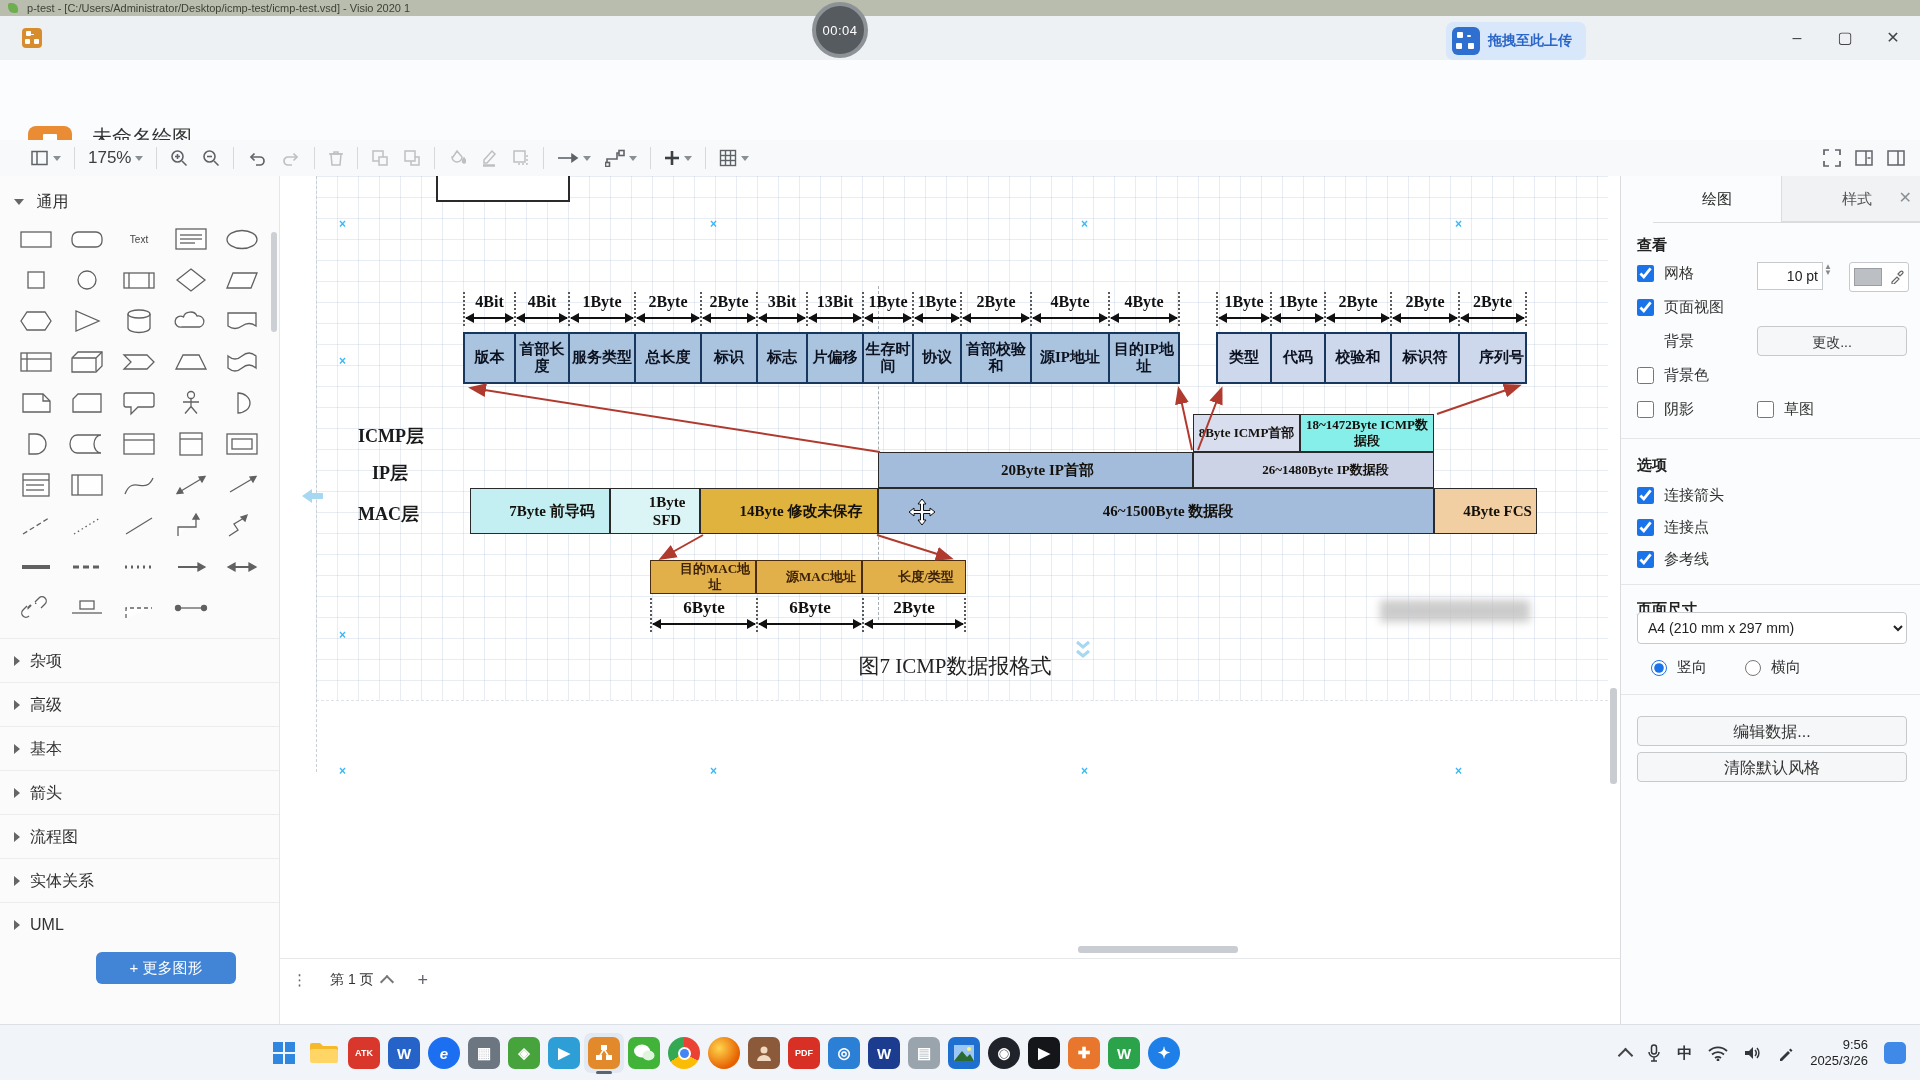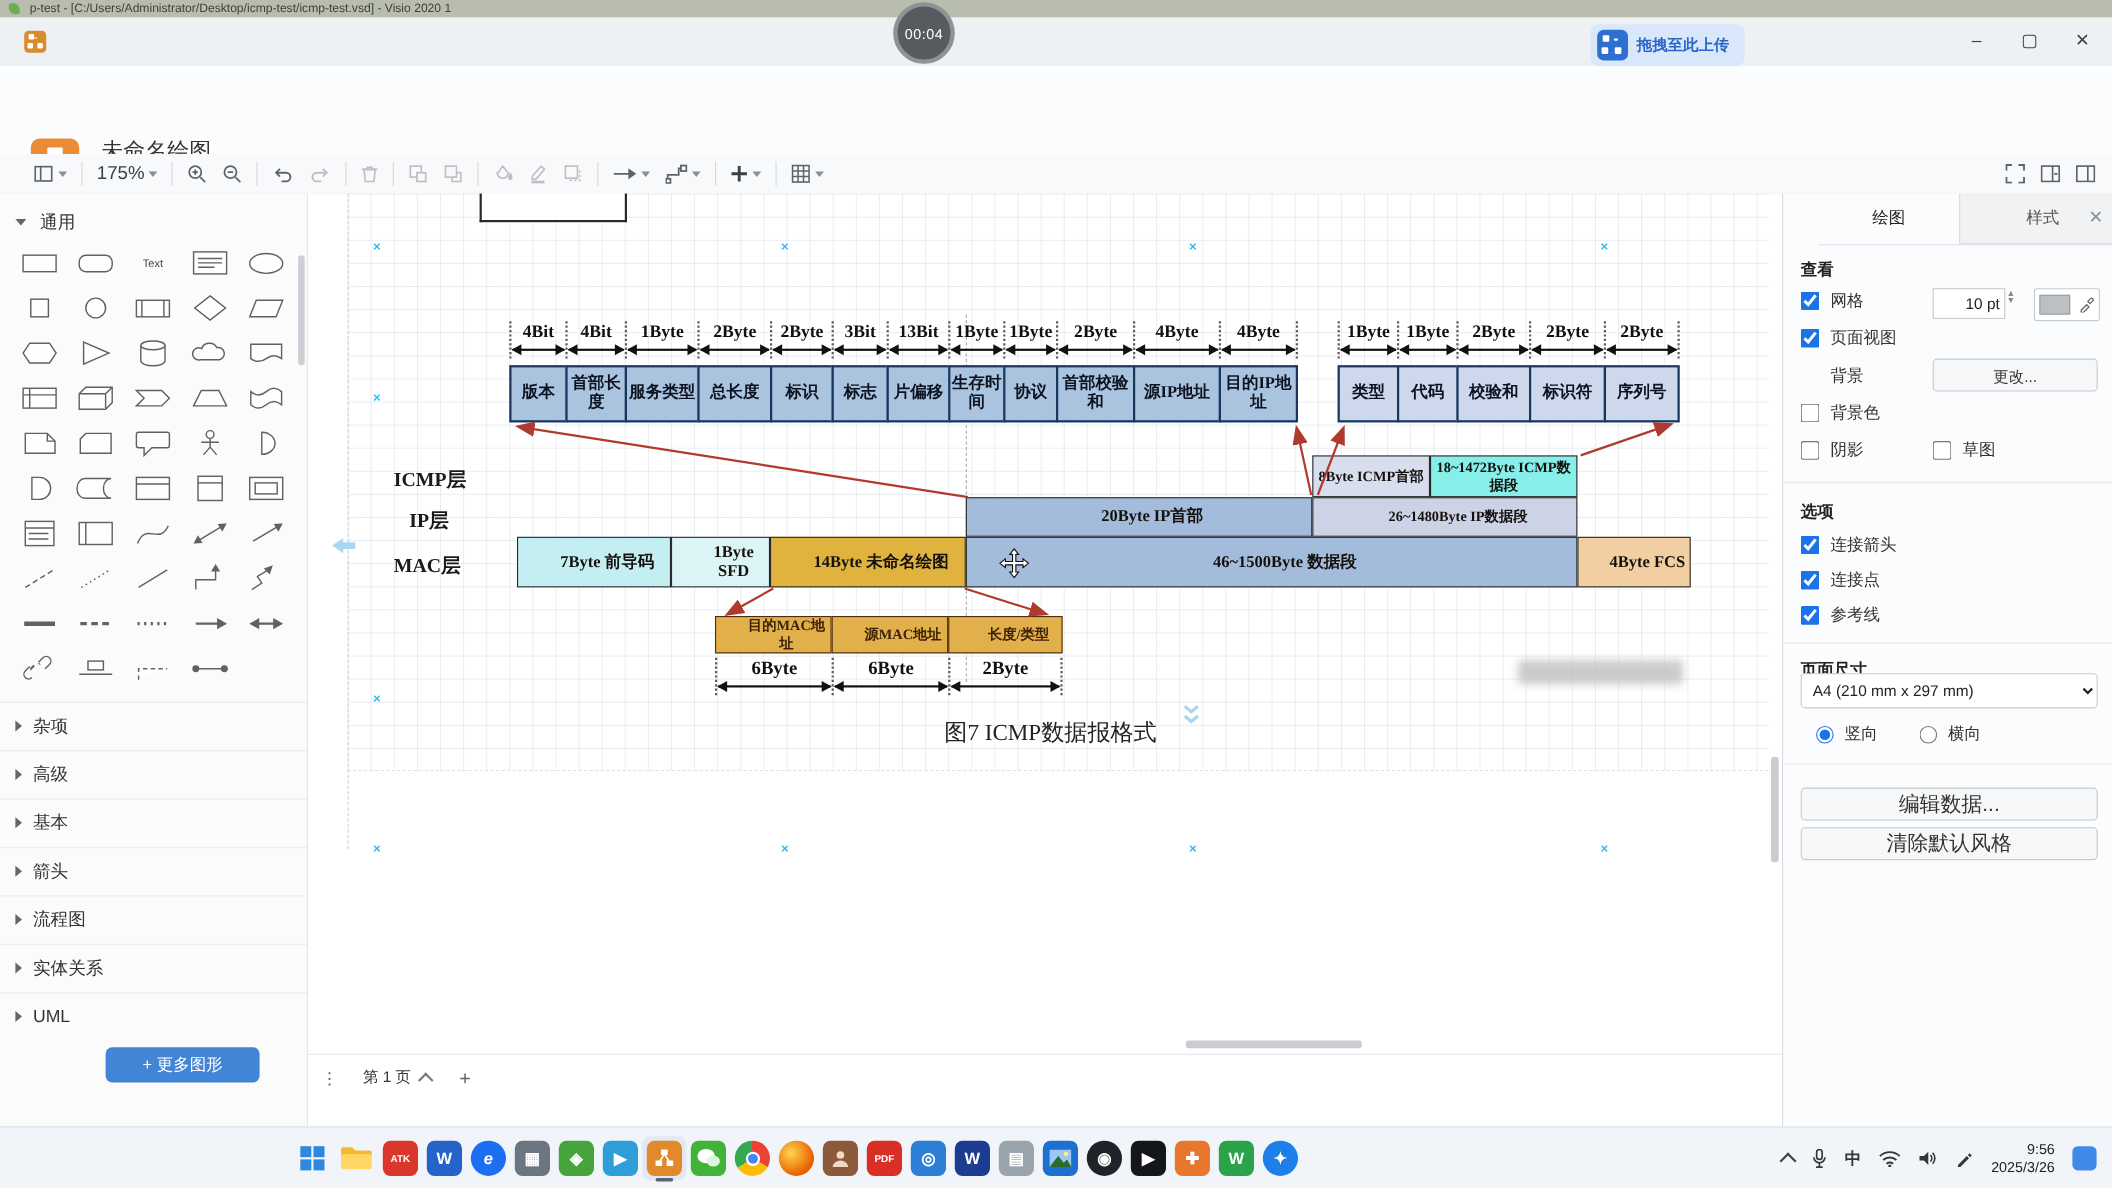--- a/index.html
+++ b/index.html
@@ -105,21 +105,21 @@
   .frow input[type=checkbox]{width:17px;height:17px;accent-color:#1a73e8;margin:0;}
   .frow input[type=radio]{width:16px;height:16px;accent-color:#1a73e8;margin:0;}
   #gridsize{position:absolute;left:136px;top:86px;width:66px;height:28px;border:1px solid #c6cacd;background:#fff;
             font-size:14px;text-align:right;padding-right:4px;box-sizing:border-box;color:#222;}
   #spinner{position:absolute;left:203px;top:88px;font-size:8px;color:#888;line-height:6px;}
   #swatchbtn{position:absolute;left:228px;top:86px;width:58px;height:28px;border:1px solid #c6cacd;background:#fff;border-radius:3px;display:flex;align-items:center;justify-content:space-around;}
   #swatchbtn .sw{width:26px;height:16px;background:#bcbfc3;border:1px solid #9a9da1;}
   .fbtn{position:absolute;left:136px;width:150px;height:30px;background:#f6f7f8;border:1px solid #c6cacd;border-radius:4px;font-size:14px;color:#333;text-align:center;line-height:28px;}
   .fhr{position:absolute;left:0;width:300px;border-top:1px solid #e4e6e8;}
   #pagesize{position:absolute;left:16px;top:436px;width:270px;height:32px;font-size:14px;color:#222;border:1px solid #c6cacd;border-radius:4px;background:#fff;padding:0 6px;}
-  .wbtn{position:absolute;left:16px;width:270px;height:30px;background:#f6f7f8;border:1px solid #c6cacd;border-radius:4px;font-size:19px;color:#333;text-align:center;line-height:28px;}
+  .wbtn{position:absolute;left:16px;width:270px;height:30px;background:#f6f7f8;border:1px solid #c6cacd;border-radius:4px;font-size:16px;color:#333;text-align:center;line-height:28px;}
   
   #taskbar{position:absolute;left:0;top:1024px;width:1920px;height:56px;background:#f1f5f9;border-top:1px solid #dadfe5;}
   #tb-icons{position:absolute;left:264px;top:8px;display:flex;}
   .tb{width:40px;height:40px;border-radius:7px;display:flex;align-items:center;justify-content:center;position:relative;}
   .tb .tile{width:32px;height:32px;border-radius:7px;display:flex;align-items:center;justify-content:center;color:#fff;font-weight:bold;font-size:15px;}
   .tb.active{background:#e3e9f2;}
   .tb.active::after{content:"";position:absolute;bottom:-1px;left:12px;width:16px;height:3px;background:#5a6572;border-radius:2px;}
   #tray{position:absolute;right:14px;top:0;height:56px;display:flex;align-items:center;gap:16px;color:#33373c;}
   #clock{text-align:right;font-size:13px;line-height:16px;color:#222;}
   .chev{width:9px;height:9px;border-left:2px solid #444;border-top:2px solid #444;transform:rotate(45deg);margin-top:4px;}
@@ -816,21 +816,21 @@
       </div>
     <div class="fbox" style="left:1270px;top:332px;width:56px;height:52px;background:#cdd8ec;">
         <span>代码</span>
       </div>
     <div class="fbox" style="left:1324px;top:332px;width:68px;height:52px;background:#cdd8ec;">
         <span>校验和</span>
       </div>
     <div class="fbox" style="left:1390px;top:332px;width:70px;height:52px;background:#cdd8ec;">
         <span>标识符</span>
       </div>
-    <div class="fbox" style="left:1458px;top:332px;width:69px;height:52px;background:#cdd8ec;">
+    <div class="fbox" style="left:1458px;top:332px;width:69px;height:52px;background:#cdd8ec;justify-content:flex-end;">
         <span>序列号</span>
       </div>
 
     <div class="layerlbl" style="left:358px;top:424px;">ICMP层</div>
     <div class="layerlbl" style="left:372px;top:461px;">IP层</div>
     <div class="layerlbl" style="left:358px;top:502px;">MAC层</div>
 
     <div class="lbox" style="left:1193px;top:414px;width:107px;height:38px;background:#d8deee;font-size:13px;padding:0 4px;">
         <span>8Byte ICMP首部</span>
       </div>
@@ -845,21 +845,21 @@
         <span>26~1480Byte IP数据段</span>
       </div>
 
     <div class="lbox" style="left:470px;top:488px;width:140px;height:46px;background:#c3eef2;font-size:15px;">
         <span>7Byte 前导码</span>
       </div>
     <div class="lbox" style="left:610px;top:488px;width:90px;height:46px;background:#dbf5f7;font-size:15px;">
         <span>1Byte SFD</span>
       </div>
     <div class="lbox" style="left:700px;top:488px;width:178px;height:46px;background:#e0b23e;font-size:15px;">
-        <span>14Byte 未命名绘图</span>
+        <span>14Byte 修改未保存</span>
       </div>
     <div class="lbox" style="left:878px;top:488px;width:556px;height:46px;background:#a3bcdc;font-size:15px;">
         <span>46~1500Byte 数据段</span>
       </div>
     <div class="lbox" style="left:1434px;top:488px;width:103px;height:46px;background:#f2cfa2;font-size:15px;">
         <span>4Byte FCS</span>
       </div>
 
     <div class="lbox" style="left:650px;top:560px;width:106px;height:34px;background:#e2b04a;border-color:#4a2c10;font-size:13px;color:#3d2208;">
         <span>目的MAC地址</span>

